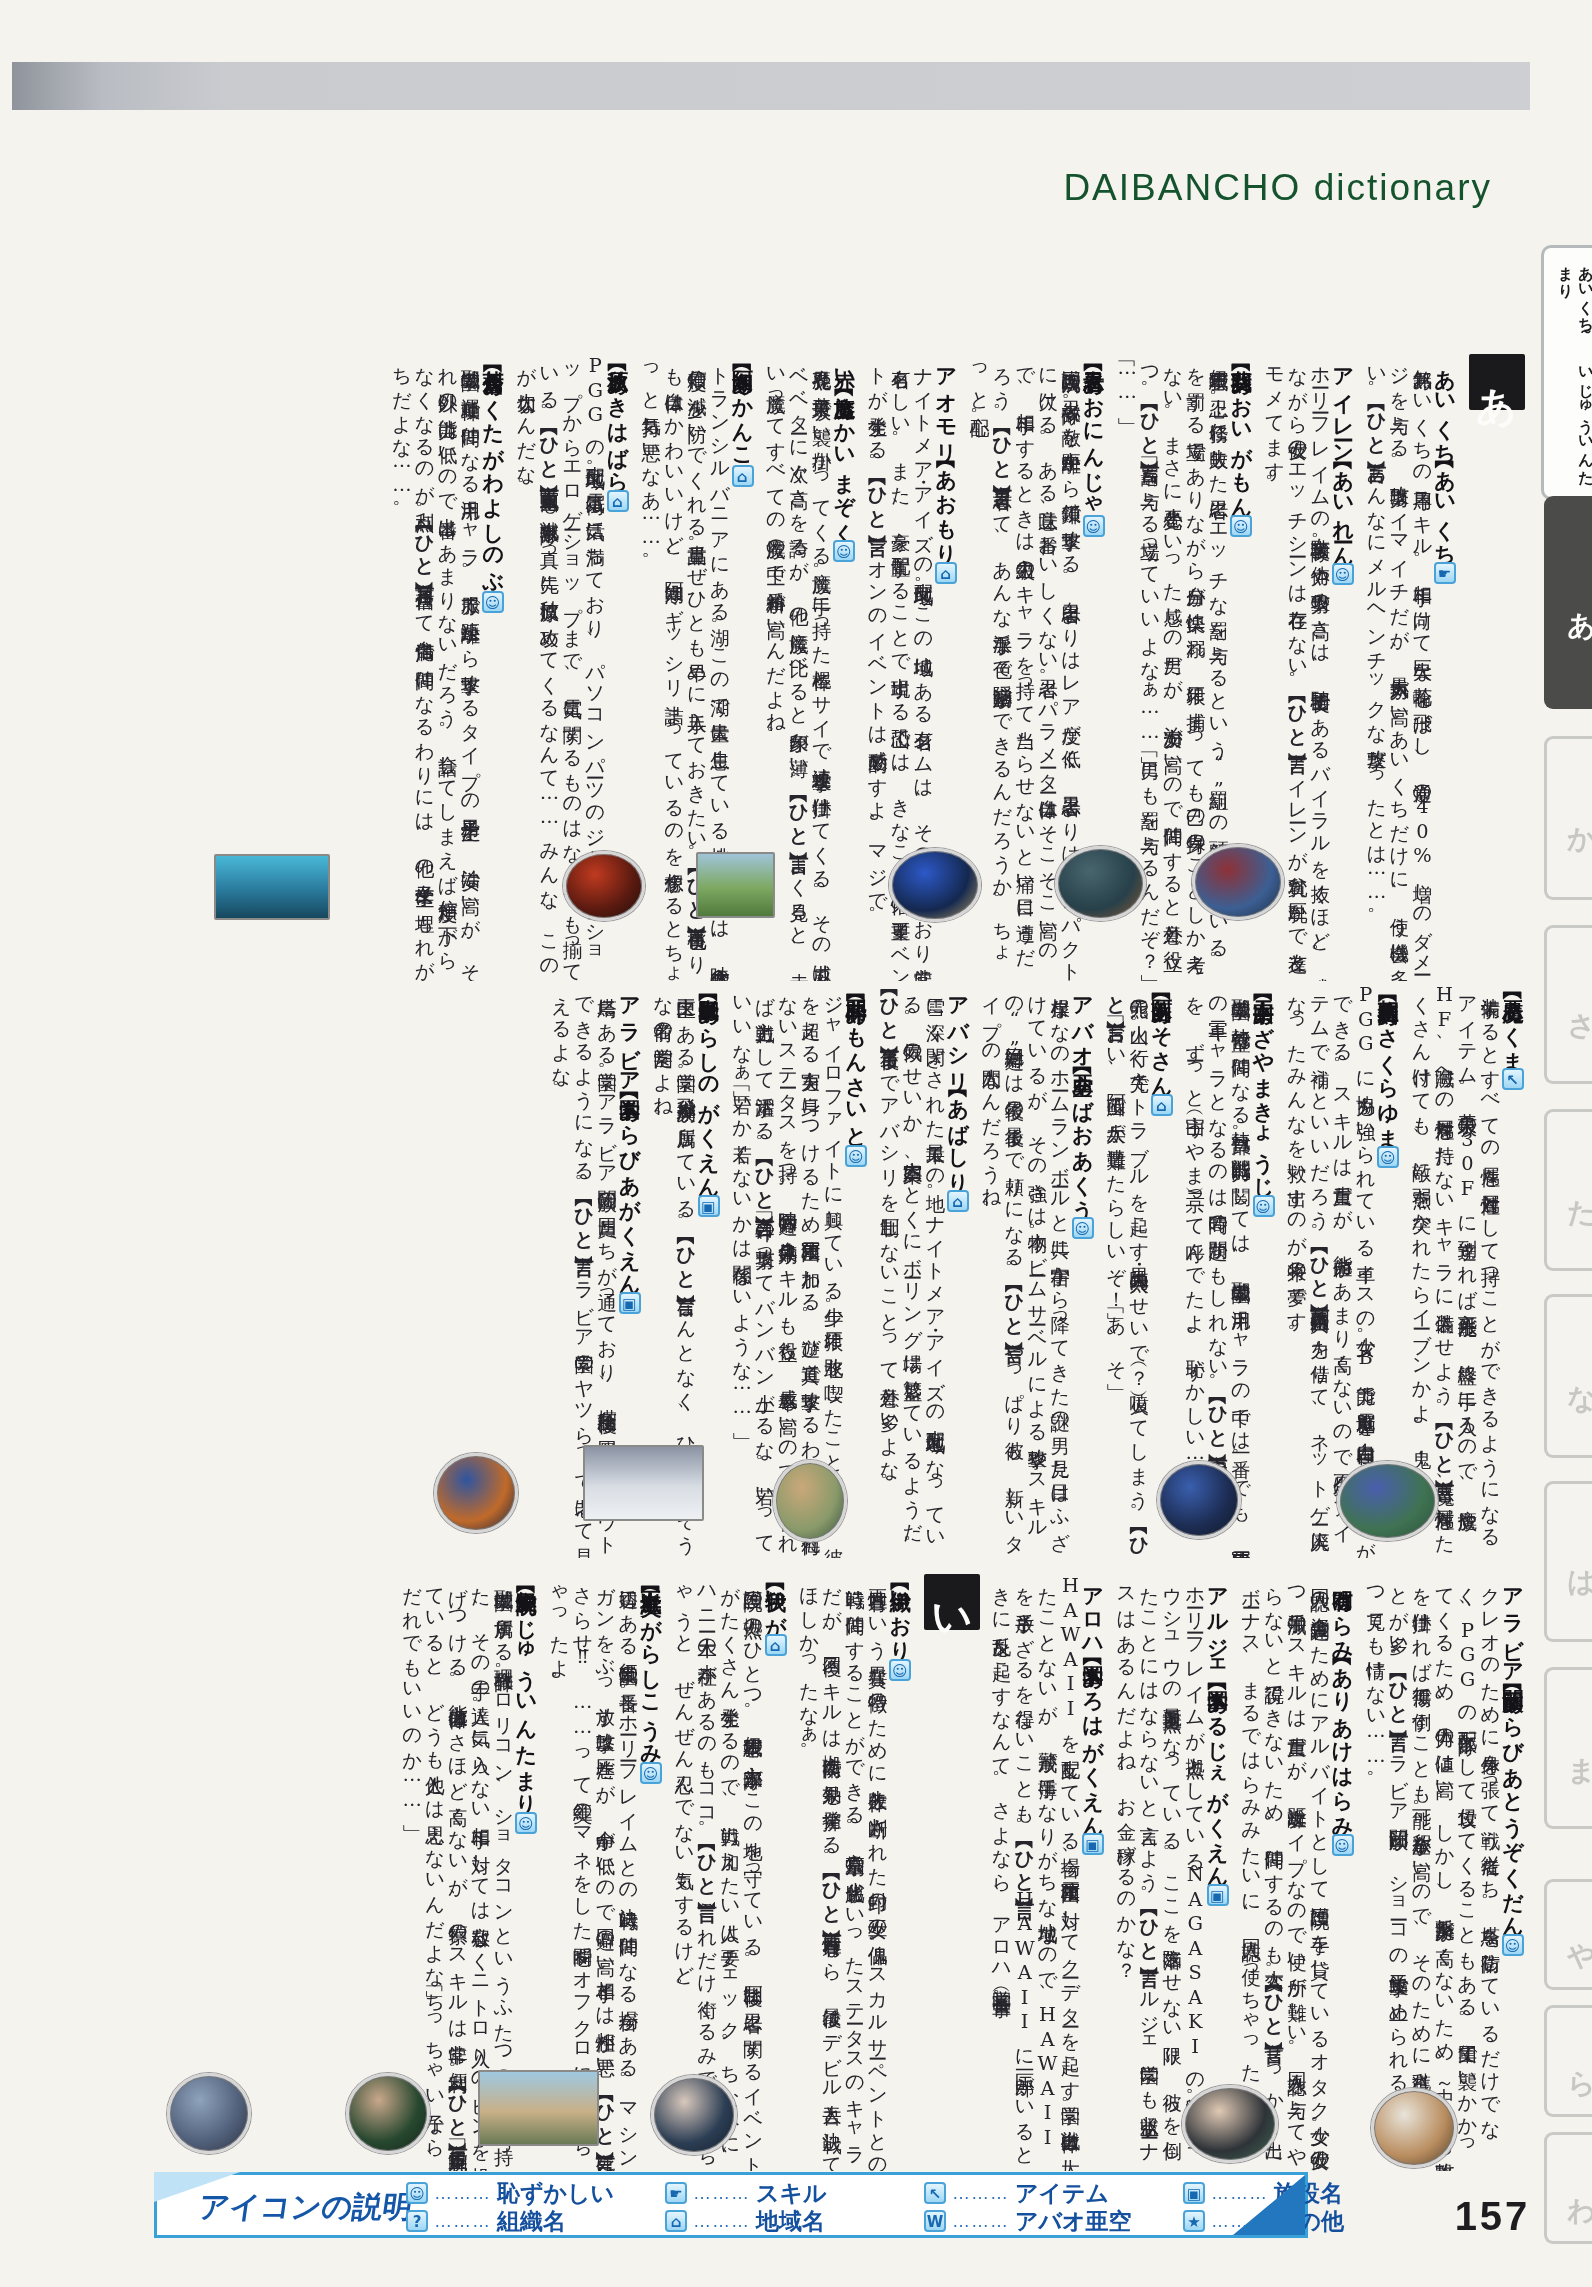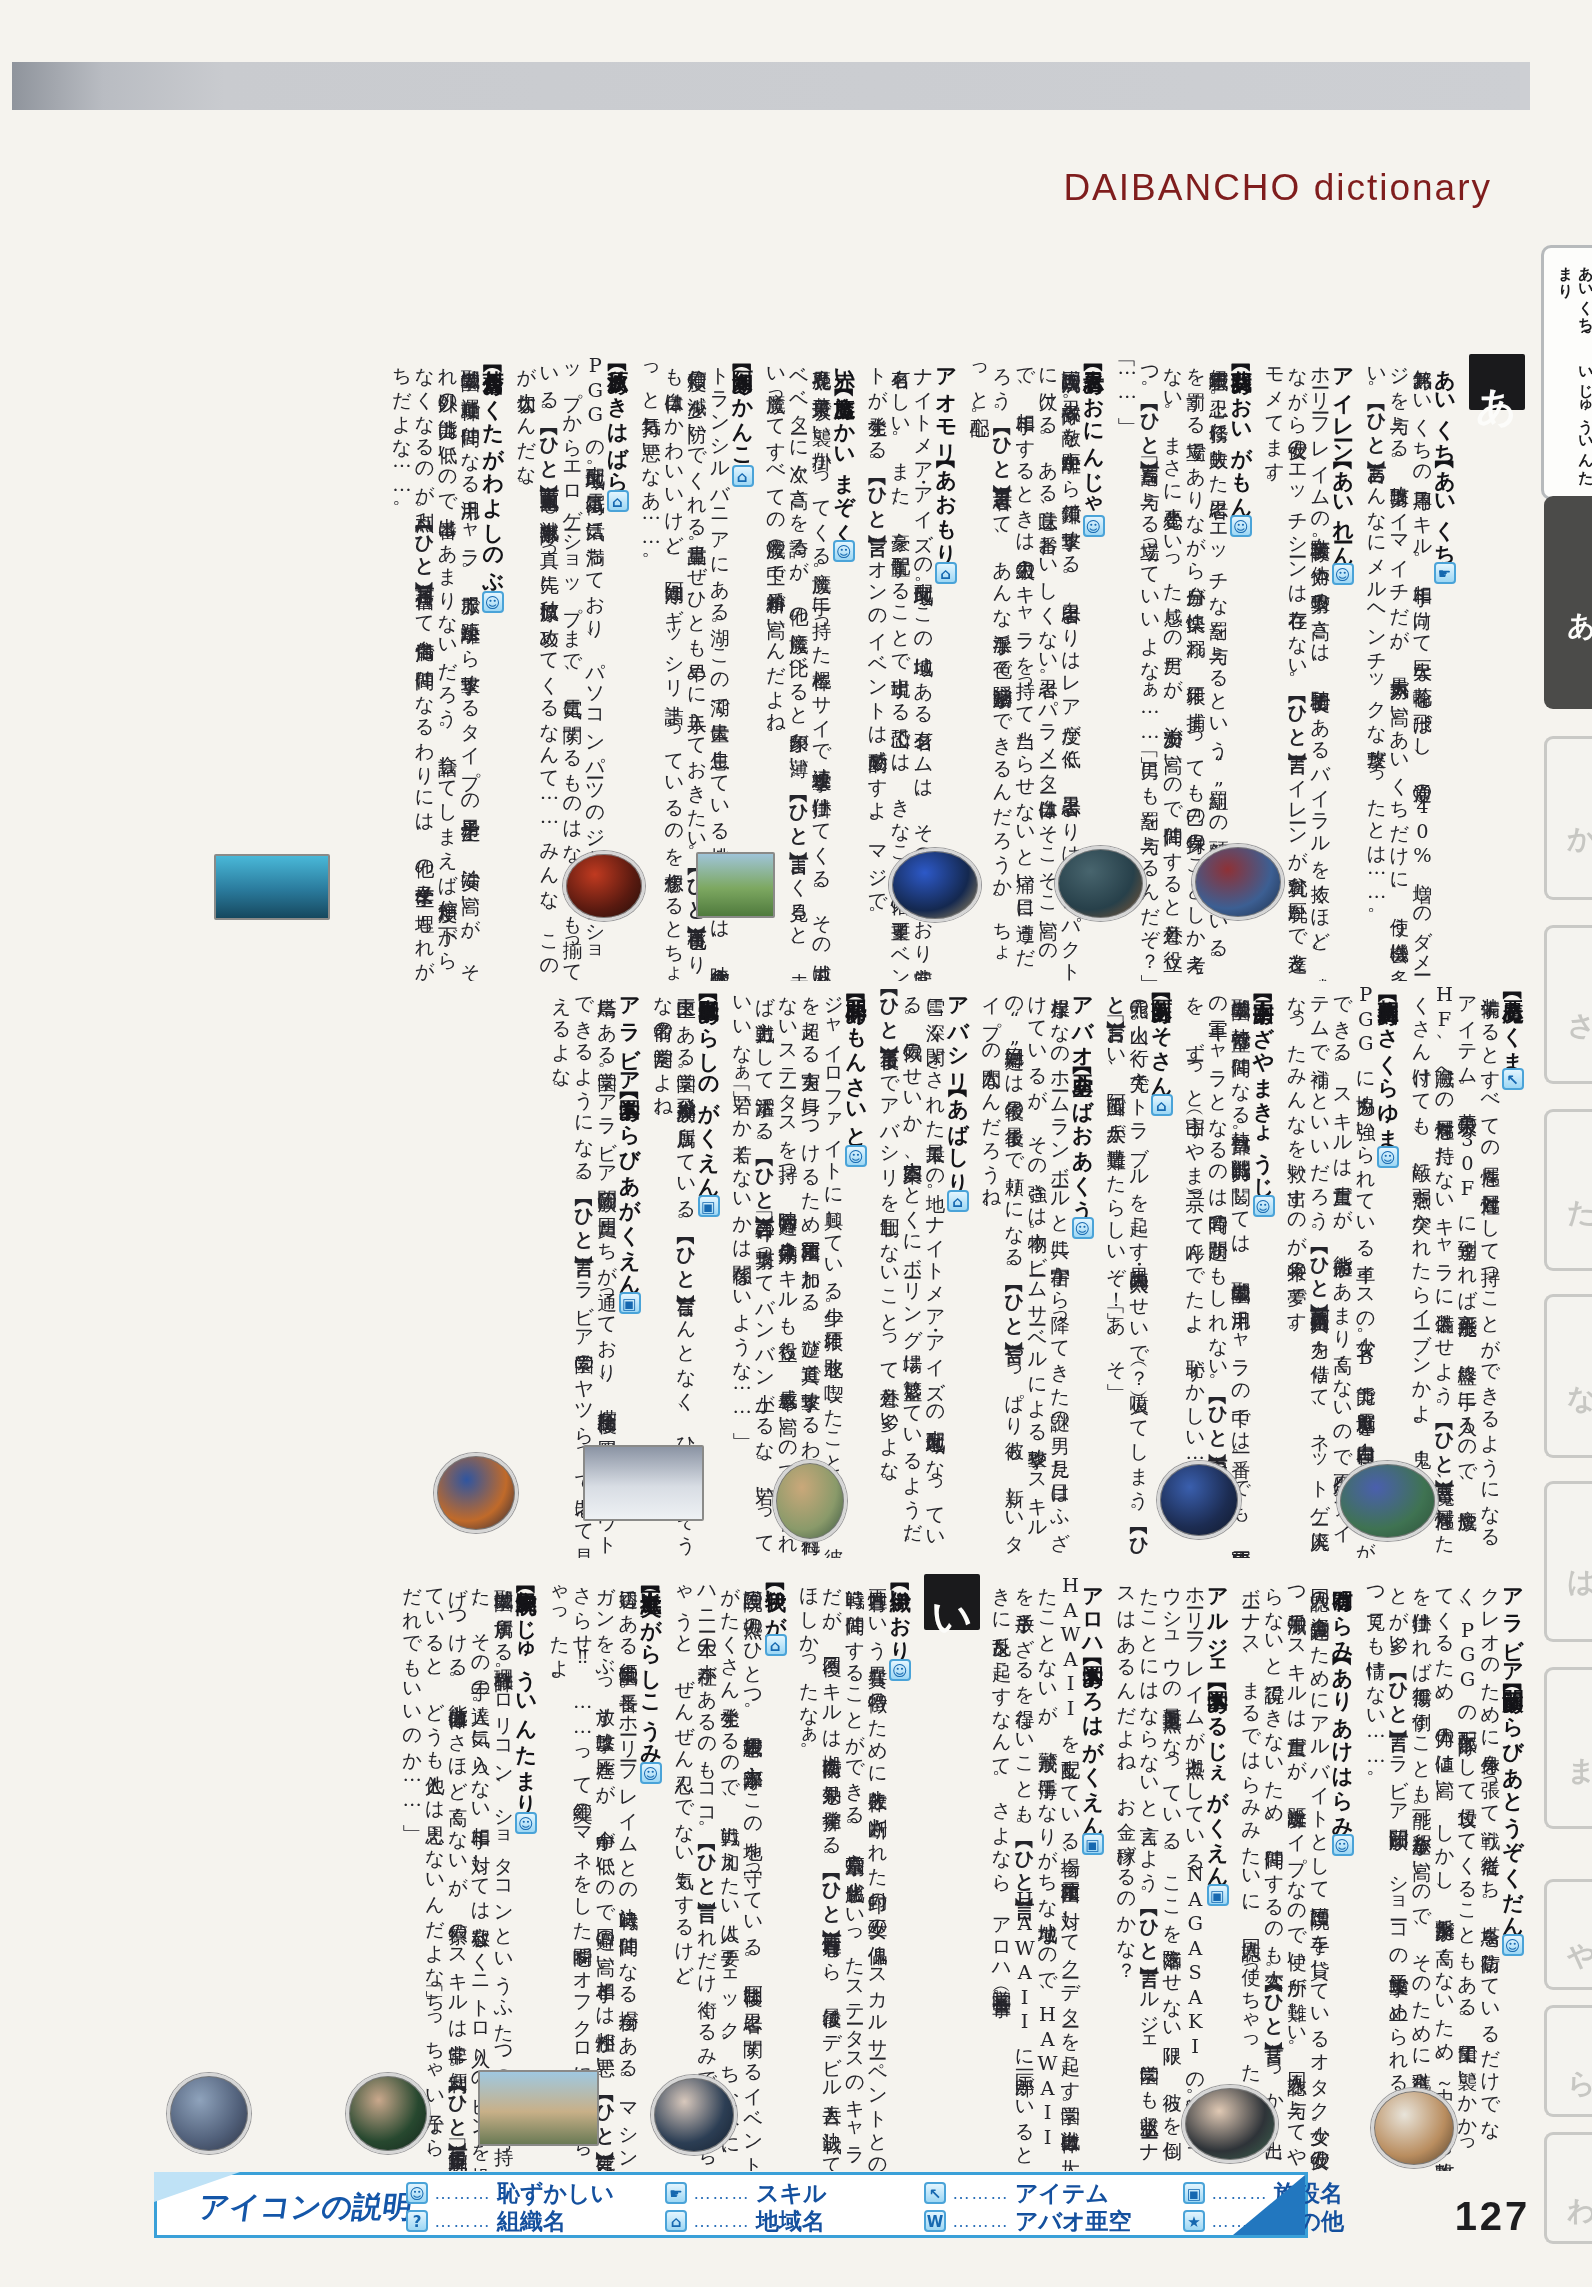--- a/index.html
+++ b/index.html
@@ -4,21 +4,21 @@
 <style>
   html,body{margin:0;padding:0;}
   body{width:1592px;height:2288px;position:relative;background:#f5f3ee;
        font-family:"DejaVu Serif","Liberation Serif",serif;overflow:hidden;}
   .page{position:absolute;inset:0;}
   
   .topbar{position:absolute;left:12px;top:62px;width:1518px;height:48px;
           background:linear-gradient(90deg,#8f949c 0%,#b9bcc2 6%,#c9cbcf 14%,#cdcfd3 100%);}
   .watermark{position:absolute;right:100px;top:167px;width:697px;text-align:right;
              font-family:"Liberation Sans","DejaVu Sans",sans-serif;
-             font-size:37px;letter-spacing:2px;color:#7f1d1d;font-weight:400;}
+             font-size:37px;letter-spacing:2px;color:#14532d;font-weight:400;}
   
   .range-box{position:absolute;left:1541px;top:245px;width:50px;height:233px;
              background:#fdfdfb;border:3px solid #b7babc;border-right:none;
              border-radius:10px 0 0 10px;writing-mode:vertical-rl;text-orientation:upright;
              font-family:"Liberation Sans","DejaVu Sans",sans-serif;font-weight:bold;
              font-size:15px;color:#1b1b1d;padding:8px 2px;line-height:1.35;}
   .tab{position:absolute;left:1544px;width:56px;border-radius:9px 0 0 9px;
        writing-mode:vertical-rl;text-orientation:upright;
        font-family:"Liberation Sans","DejaVu Sans",sans-serif;font-weight:bold;
        font-size:28px;display:flex;justify-content:center;padding-top:10px;box-sizing:border-box;}
@@ -263,15 +263,15 @@
           <span class="legend-label">施設名</span>
         </div>
         <div class="legend-item">
           <span class="dicon">★</span>
           <span class="legend-dots">………</span>
           <span class="legend-label">その他</span>
         </div>
       </div>
   </div>
 
-  <div class="page-number">127</div>
+  <div class="page-number">157</div>
 </div>
 
 
 </body></html>

